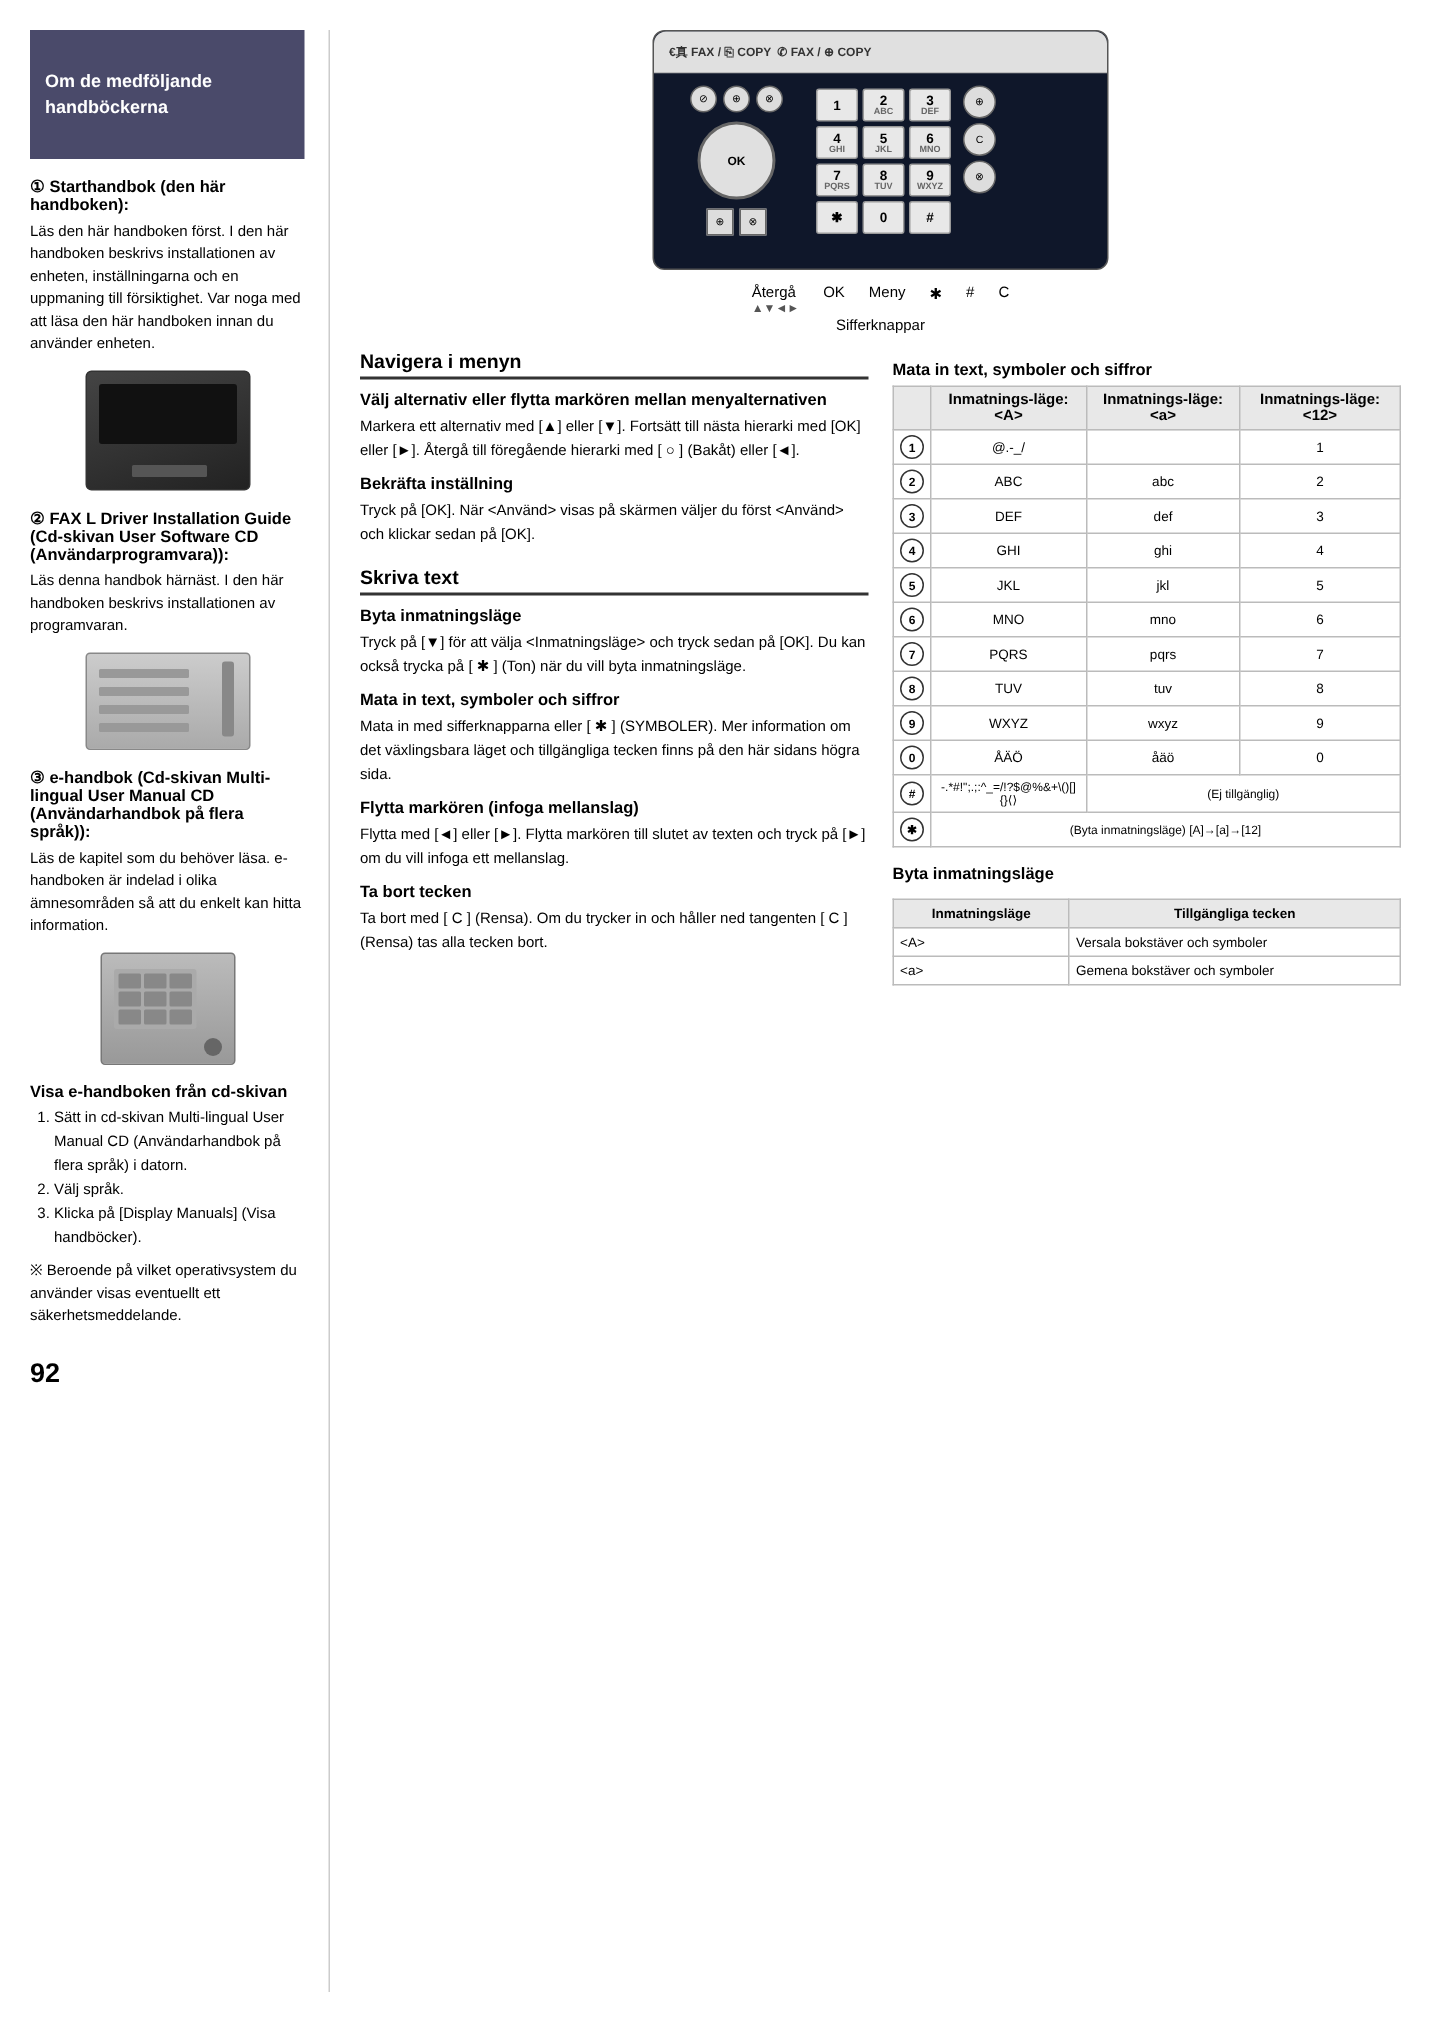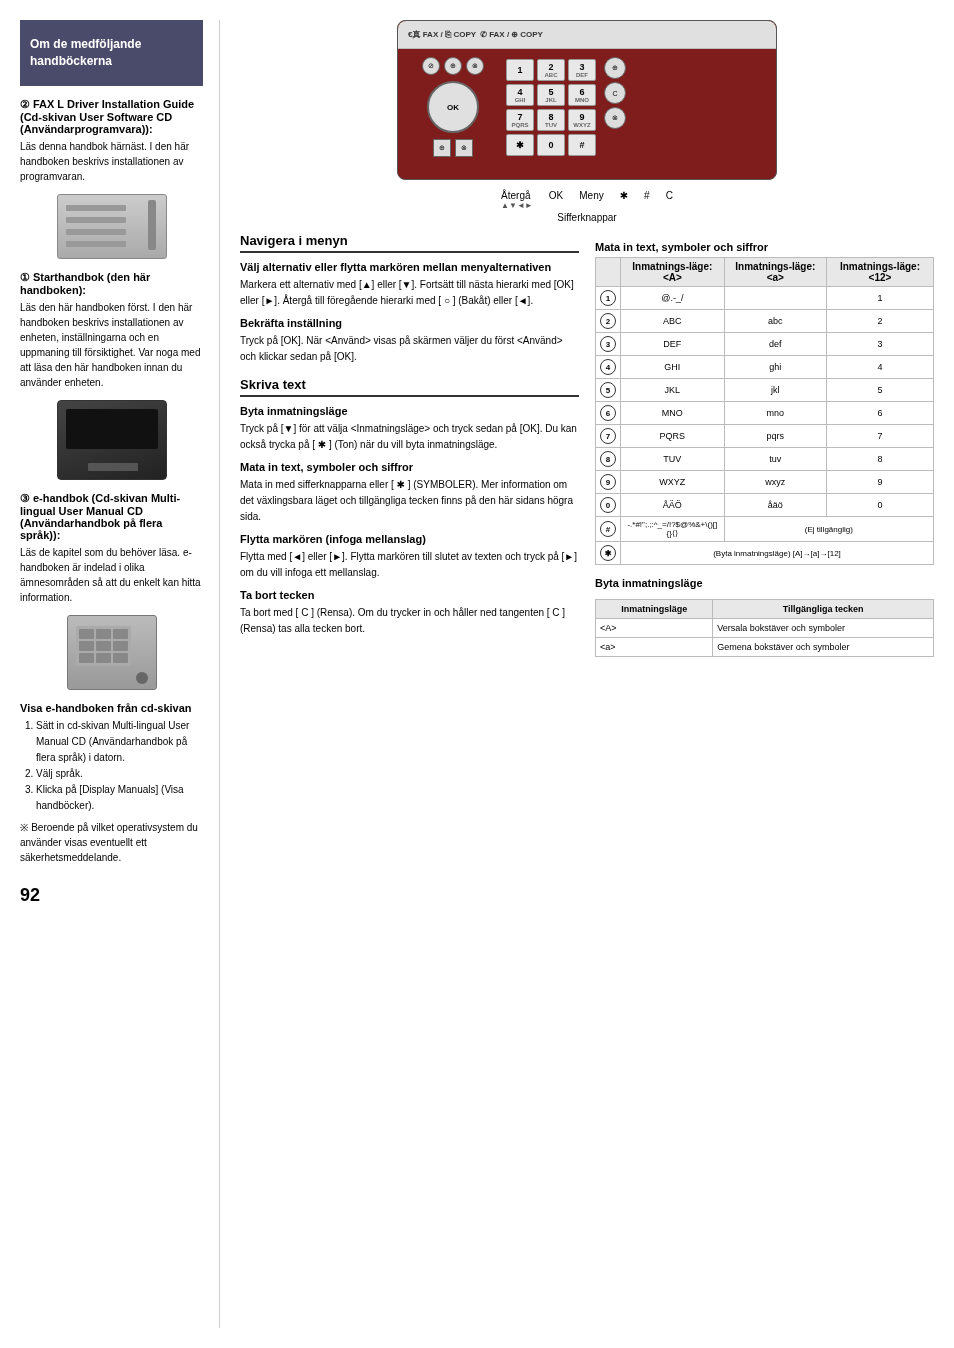--- a/index.html
+++ b/index.html
@@ -23,21 +23,21 @@
     
     .left-col {
       grid-column: 1;
       grid-row: 1 / 3;
       padding: 0 16px 0 0;
       border-right: 1px solid #ccc;
     }
     .left-header {
       background: #4a4a6a;
       color: #fff;
-      padding: 16px 10px;
+      padding: 26px 10px;
       font-size: 12px;
       font-weight: bold;
       margin-bottom: 12px;
       line-height: 1.4;
     }
     .section-title {
       font-size: 11px;
       font-weight: bold;
       margin-bottom: 4px;
     }
@@ -84,23 +84,23 @@
     }
     
     .device-diagram {
       width: 100%;
       display: flex;
       flex-direction: column;
       align-items: center;
       margin-bottom: 10px;
     }
     .device-panel {
-      width: 380px;
+      width: 304px;
       height: 160px;
-      background: #7f1d1d;
+      background: #0f172a;
       border: 1.5px solid #555;
       border-radius: 8px;
       position: relative;
       margin-bottom: 6px;
     }
     .panel-top-bar {
       width: 100%;
       height: 28px;
       background: #e0e0e0;
       border-bottom: 1px solid #bbb;
@@ -194,39 +194,39 @@
 <div class="page">
 
   <div class="left-wrapper" style="position:relative;">
     
   </div>
 
   <div class="left-col">
     <div class="left-header">Om de medföljande handböckerna</div>
 
     <div>
+      <div class="section-title">① Starthandbok (den här handboken):</div>
+      <div class="section-text">Läs den här handboken först. I den här handboken beskrivs installationen av enheten, inställningarna och en uppmaning till försiktighet. Var noga med att läsa den här handboken innan du använder enheten.</div>
+
+      <div style="width:110px; height:80px; background:linear-gradient(160deg,#444 0%,#222 100%); border-radius:4px; margin:6px auto 12px; border:1px solid #333; position:relative;">
+        <div style="position:absolute;top:8px;left:8px;right:8px;height:40px;background:#111;border-radius:2px;"></div>
+        <div style="position:absolute;bottom:8px;left:30px;width:50px;height:8px;background:#555;border-radius:1px;"></div>
+      </div>
+    </div>
+
+    <div>
       <div class="section-title">② FAX L Driver Installation Guide (Cd-skivan User Software CD (Användarprogramvara)):</div>
       <div class="section-text">Läs denna handbok härnäst. I den här handboken beskrivs installationen av programvaran.</div>
 
       <div style="width:110px; height:65px; background:linear-gradient(180deg,#ccc 0%,#aaa 100%); border-radius:3px; margin:6px auto 12px; border:1px solid #888; position:relative;">
         <div style="position:absolute;top:5px;right:10px;width:8px;height:50px;background:#888;border-radius:2px;"></div>
         <div style="position:absolute;top:10px;left:8px;width:60px;height:6px;background:#999;border-radius:1px;"></div>
         <div style="position:absolute;top:22px;left:8px;width:60px;height:6px;background:#999;border-radius:1px;"></div>
         <div style="position:absolute;top:34px;left:8px;width:60px;height:6px;background:#999;border-radius:1px;"></div>
         <div style="position:absolute;top:46px;left:8px;width:60px;height:6px;background:#999;border-radius:1px;"></div>
-      </div>
-    </div>
-
-    <div>
-      <div class="section-title">① Starthandbok (den här handboken):</div>
-      <div class="section-text">Läs den här handboken först. I den här handboken beskrivs installationen av enheten, inställningarna och en uppmaning till försiktighet. Var noga med att läsa den här handboken innan du använder enheten.</div>
-
-      <div style="width:110px; height:80px; background:linear-gradient(160deg,#444 0%,#222 100%); border-radius:4px; margin:6px auto 12px; border:1px solid #333; position:relative;">
-        <div style="position:absolute;top:8px;left:8px;right:8px;height:40px;background:#111;border-radius:2px;"></div>
-        <div style="position:absolute;bottom:8px;left:30px;width:50px;height:8px;background:#555;border-radius:1px;"></div>
       </div>
     </div>
 
     <div>
       <div class="section-title">③ e-handbok (Cd-skivan Multi-lingual User Manual CD (Användarhandbok på flera språk)):</div>
       <div class="section-text">Läs de kapitel som du behöver läsa. e-handboken är indelad i olika ämnesområden så att du enkelt kan hitta information.</div>
 
       <div style="width:90px; height:75px; background:linear-gradient(180deg,#bbb 0%,#999 100%); border-radius:3px; margin:6px auto 12px; border:1px solid #777; position:relative;">
         <div style="position:absolute;bottom:5px;right:8px;width:12px;height:12px;background:#666;border-radius:50%;"></div>
         <div style="position:absolute;top:10px;left:8px;width:55px;height:40px;background:#aaa;border-radius:2px; display:grid;grid-template-columns:repeat(3,1fr);gap:2px;padding:3px;">

